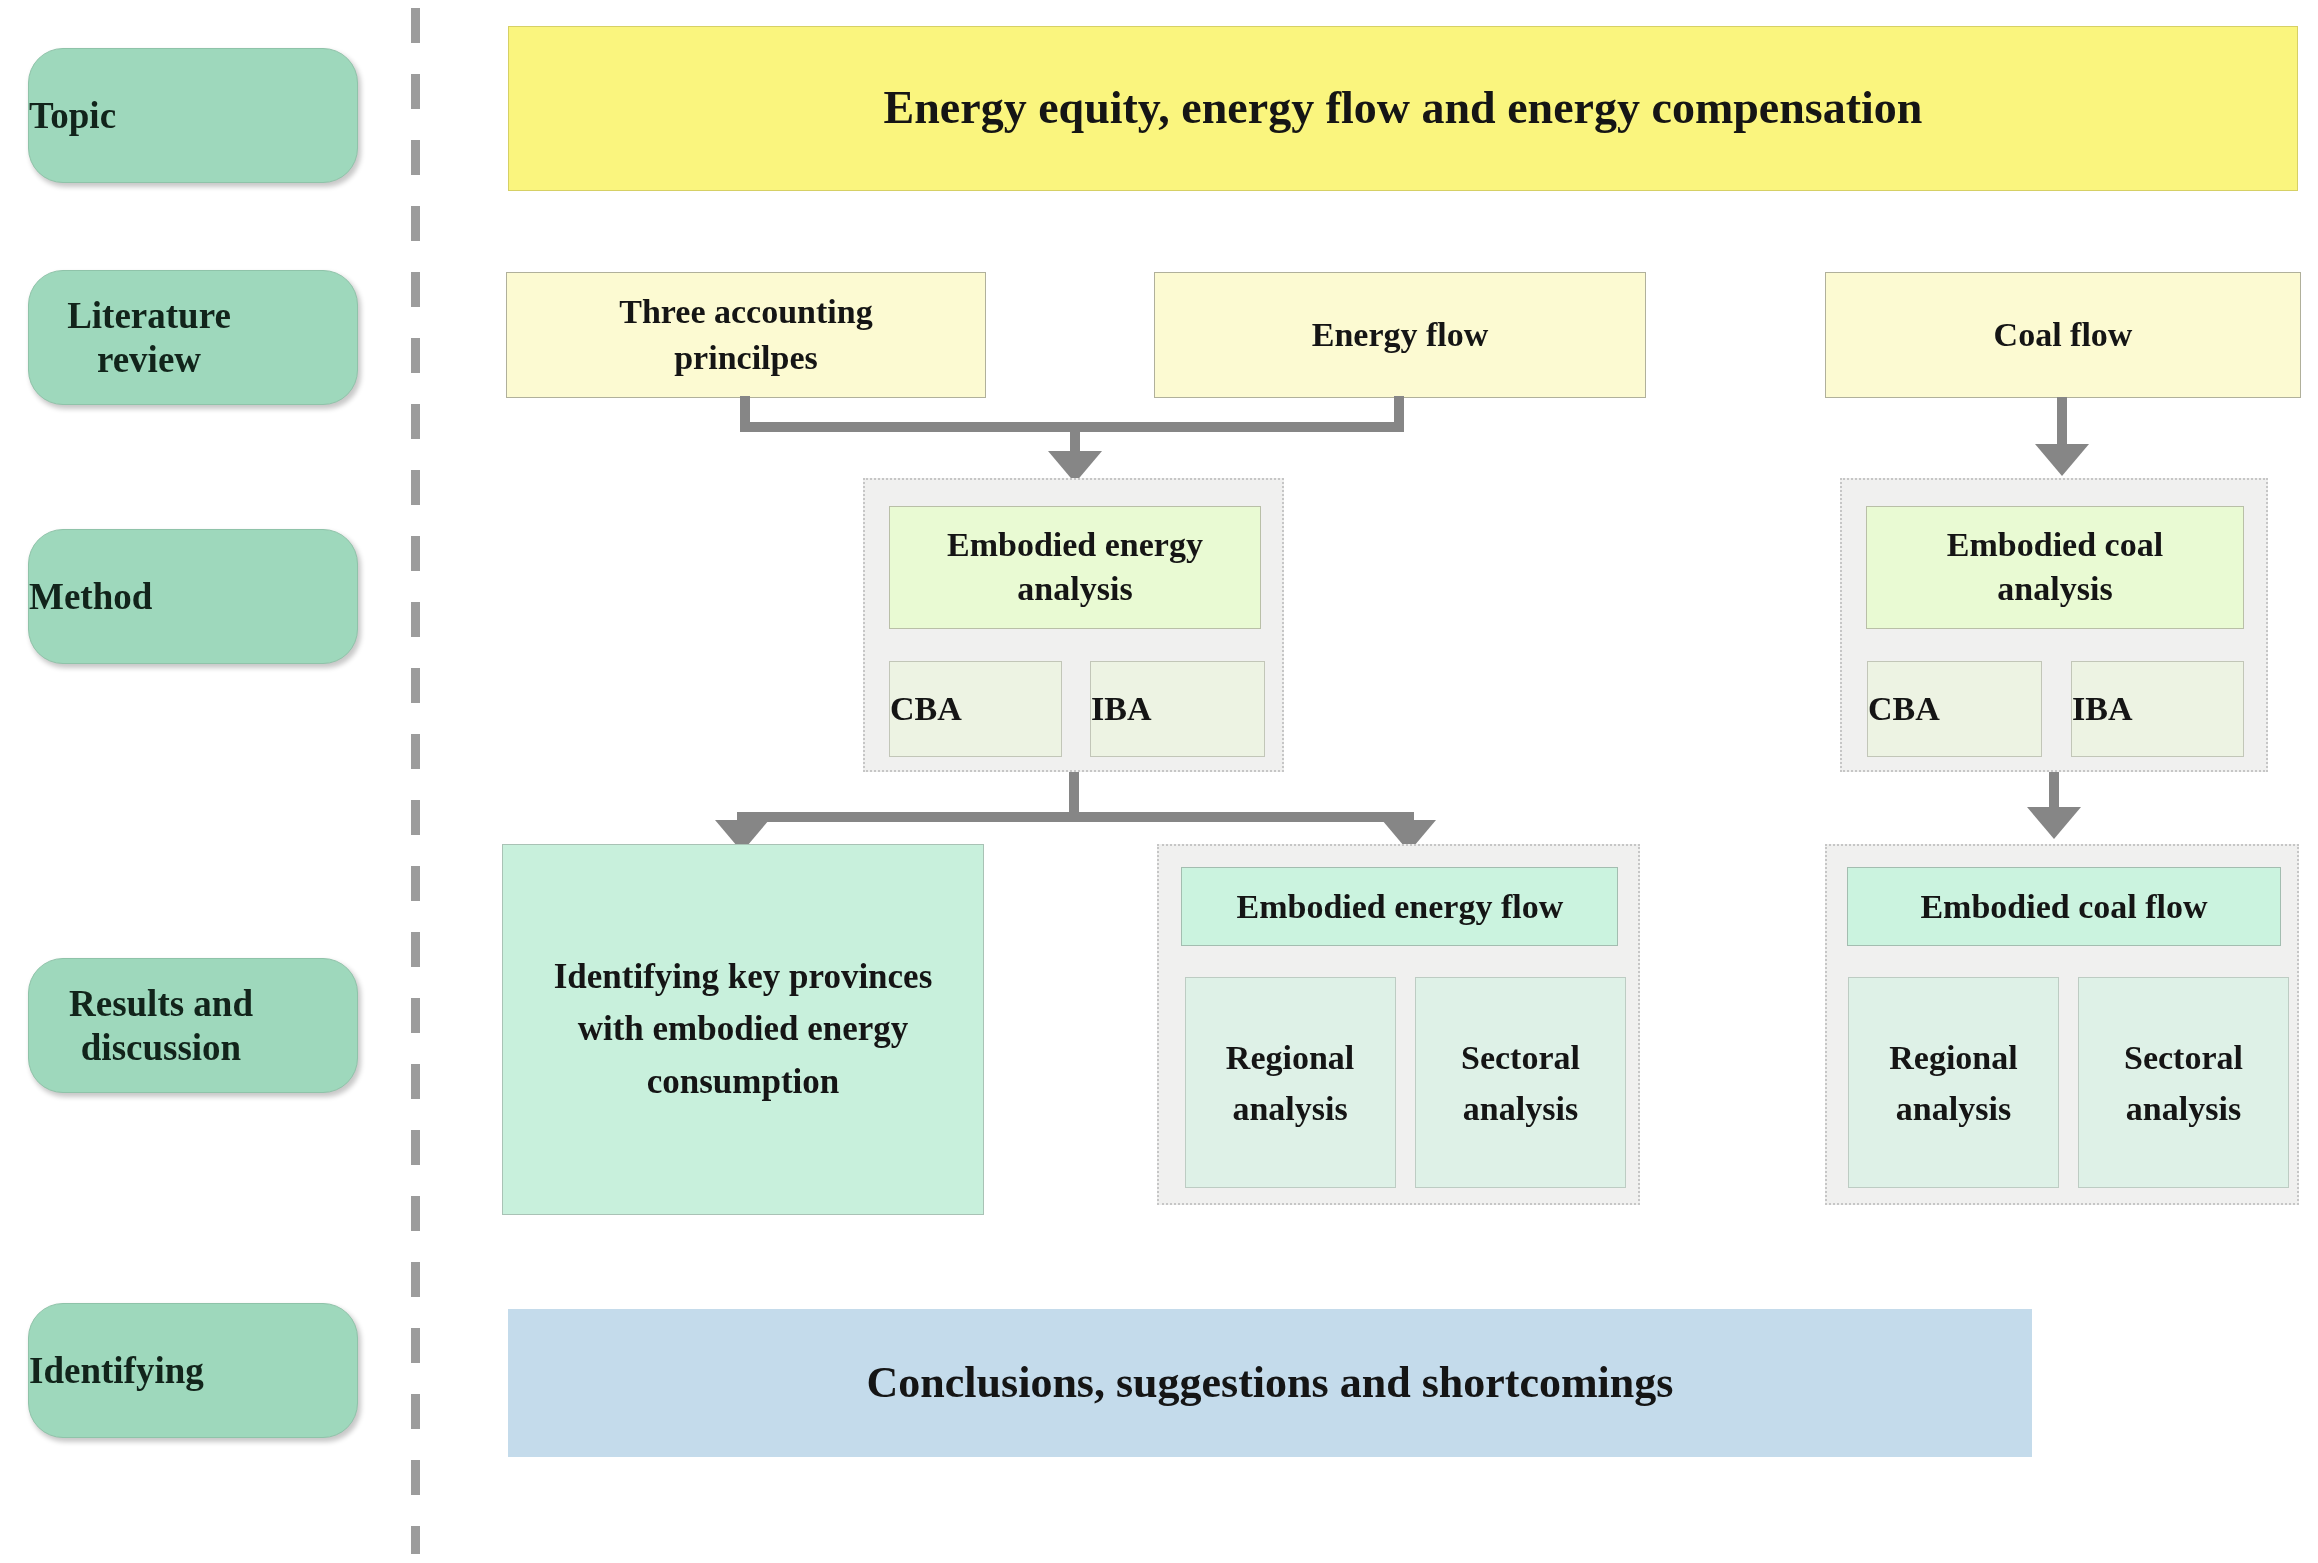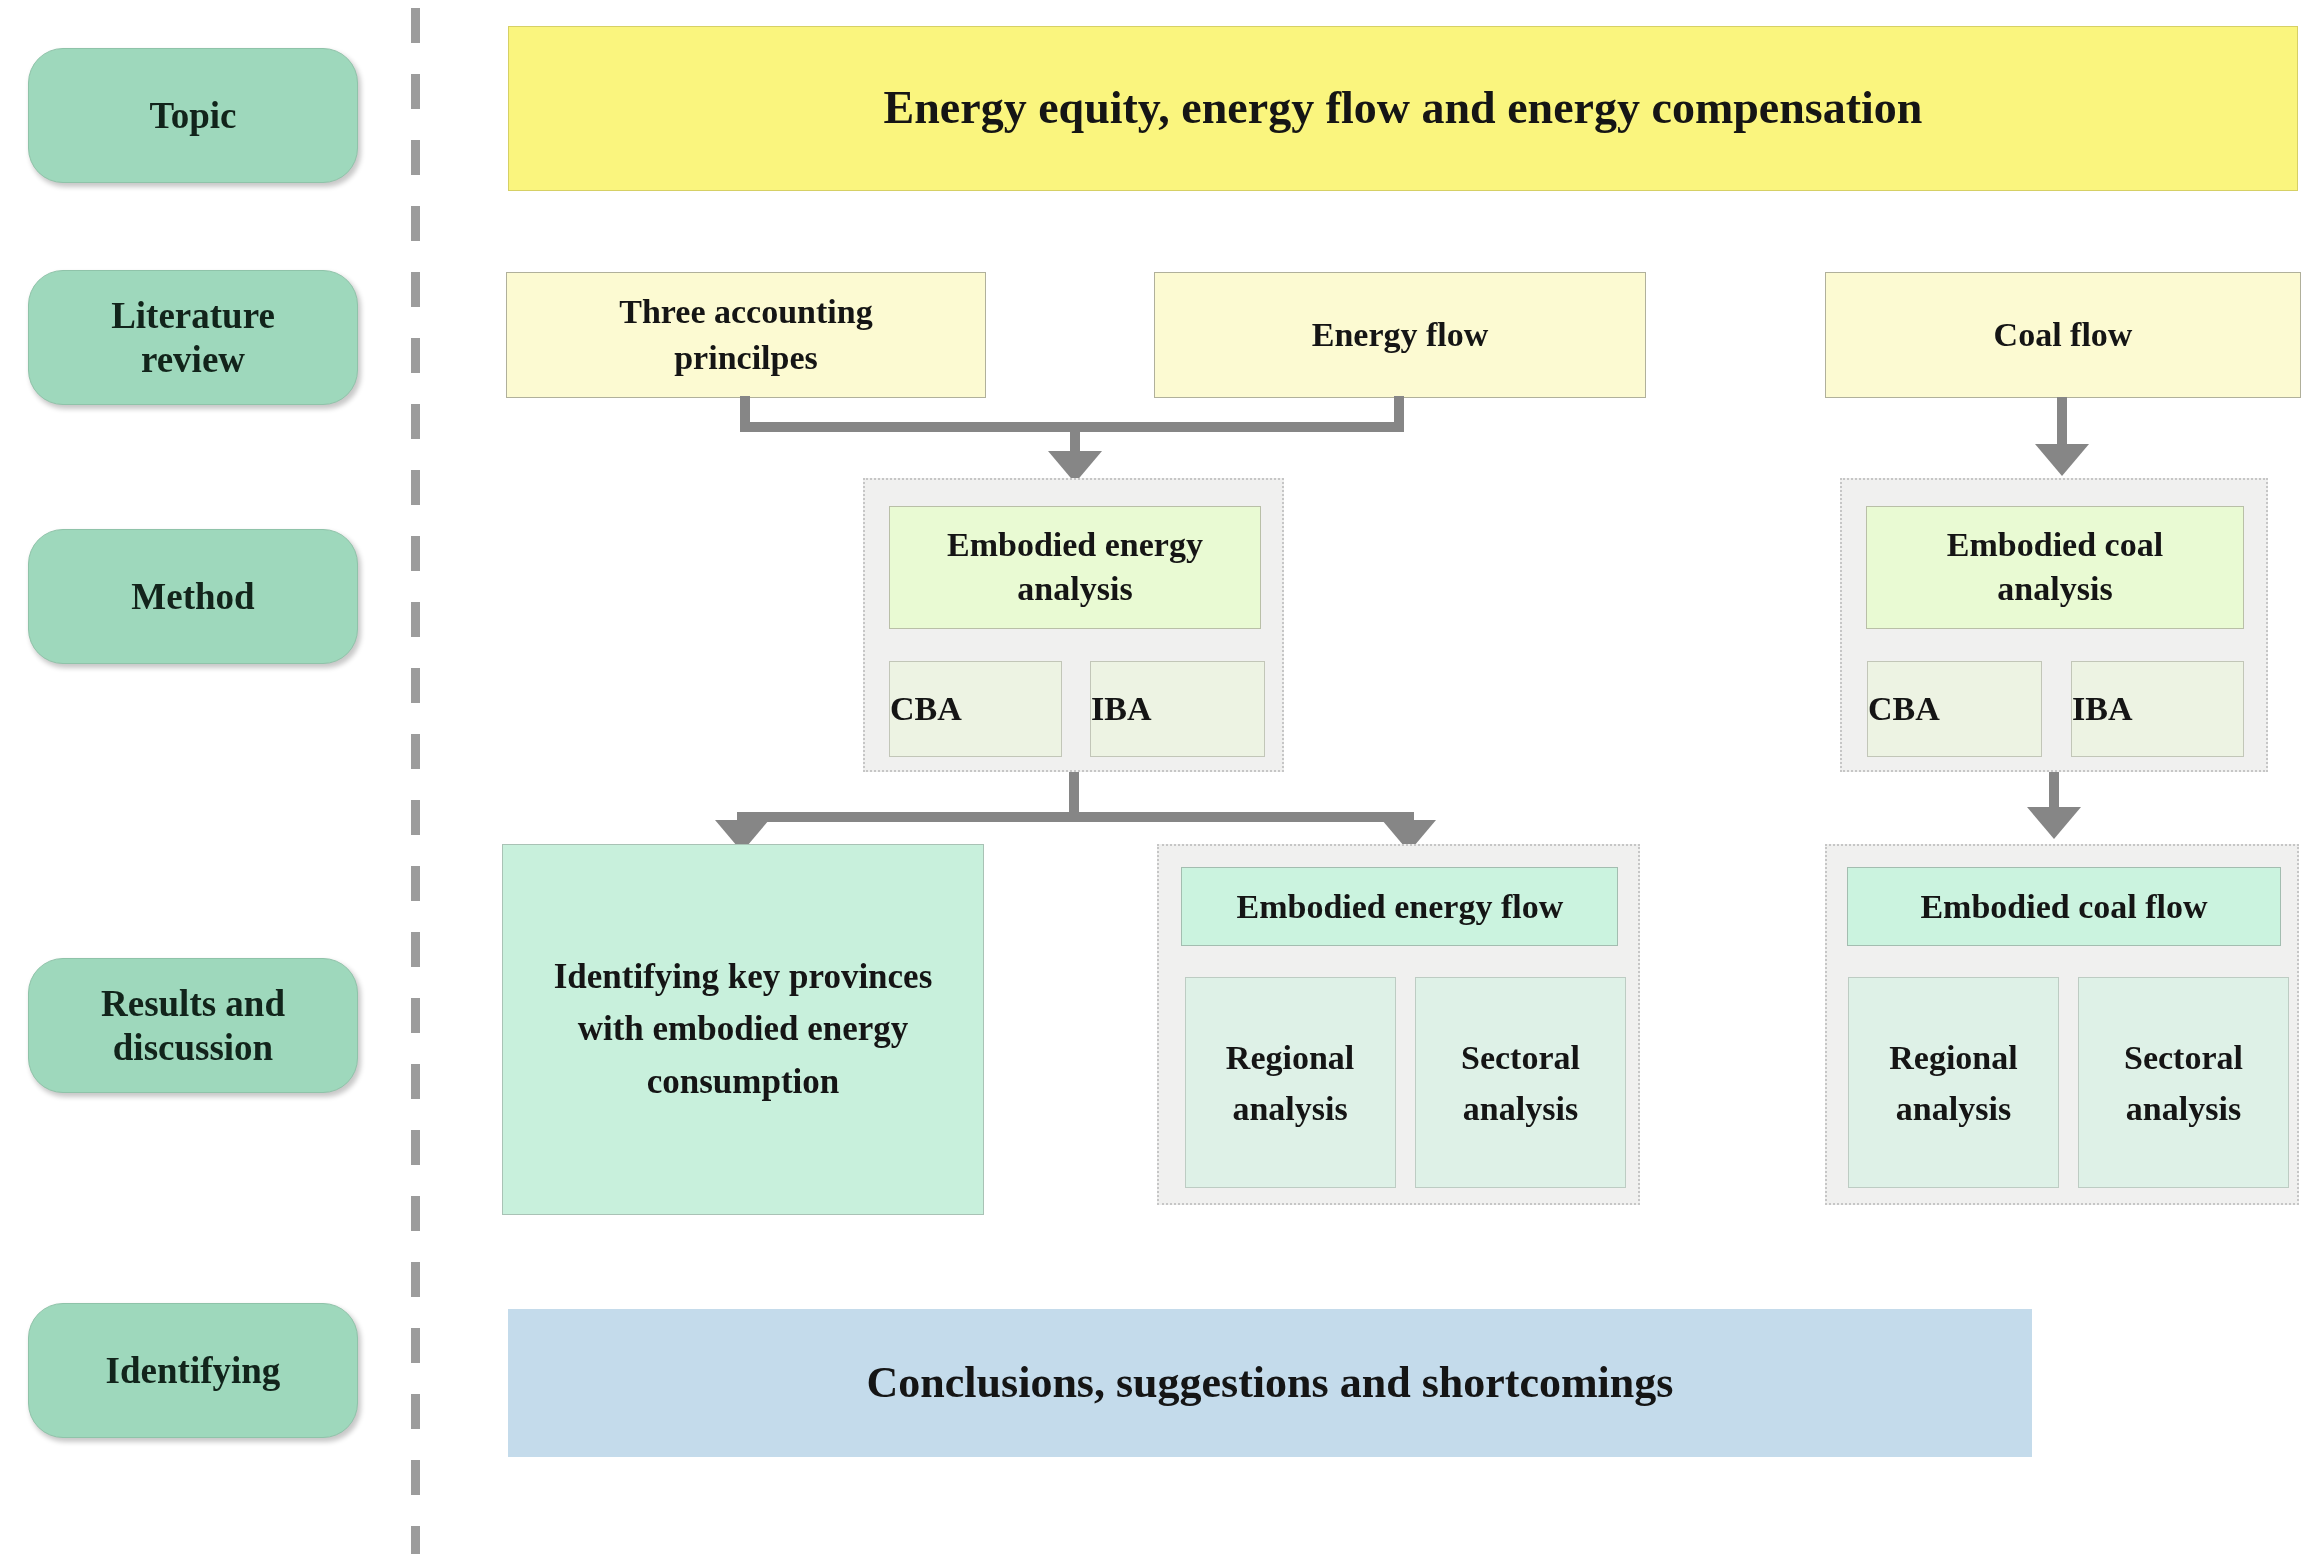--- a/index.html
+++ b/index.html
@@ -17,21 +17,21 @@
     position:absolute;left:411px;top:8px;width:8.8px;height:1546px;
     background:repeating-linear-gradient(to bottom,var(--divider,#9c9c9c) 0 35px,transparent 35px 66px);
   }
   
   .stage{
     position:absolute;left:28px;width:328px;height:133px;
     background:var(--stage-fill,#9ED8BC);
     border:0.8px solid var(--stage-border,#8fc3a9);
     border-radius:35px;
     box-shadow:2.4px 3.2px 4.8px rgba(0,0,0,0.22);
-    display:flex;align-items:center;justify-content:center;text-align:center;
+    display:flex;align-items:center;justify-content:flex-start;text-align:center;
     font-size:37px;line-height:1.18;color:var(--stage-text,#12241b);
   }
   #stage-topic{top:48px;}
   #stage-literature{top:270px;}
   #stage-method{top:529px;}
   #stage-results{top:958px;}
   #stage-conclusion{top:1303px;}
   #stage-literature span{max-width:240px;}
   #stage-results span{max-width:264px;}
   

